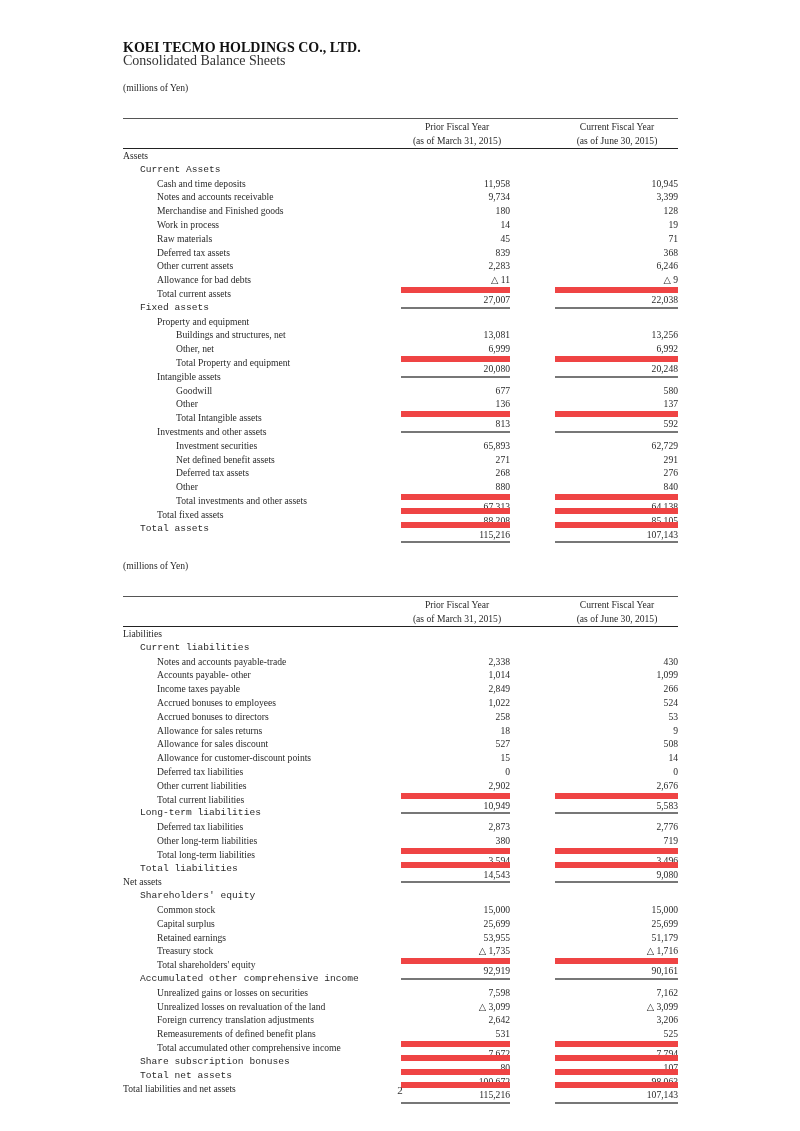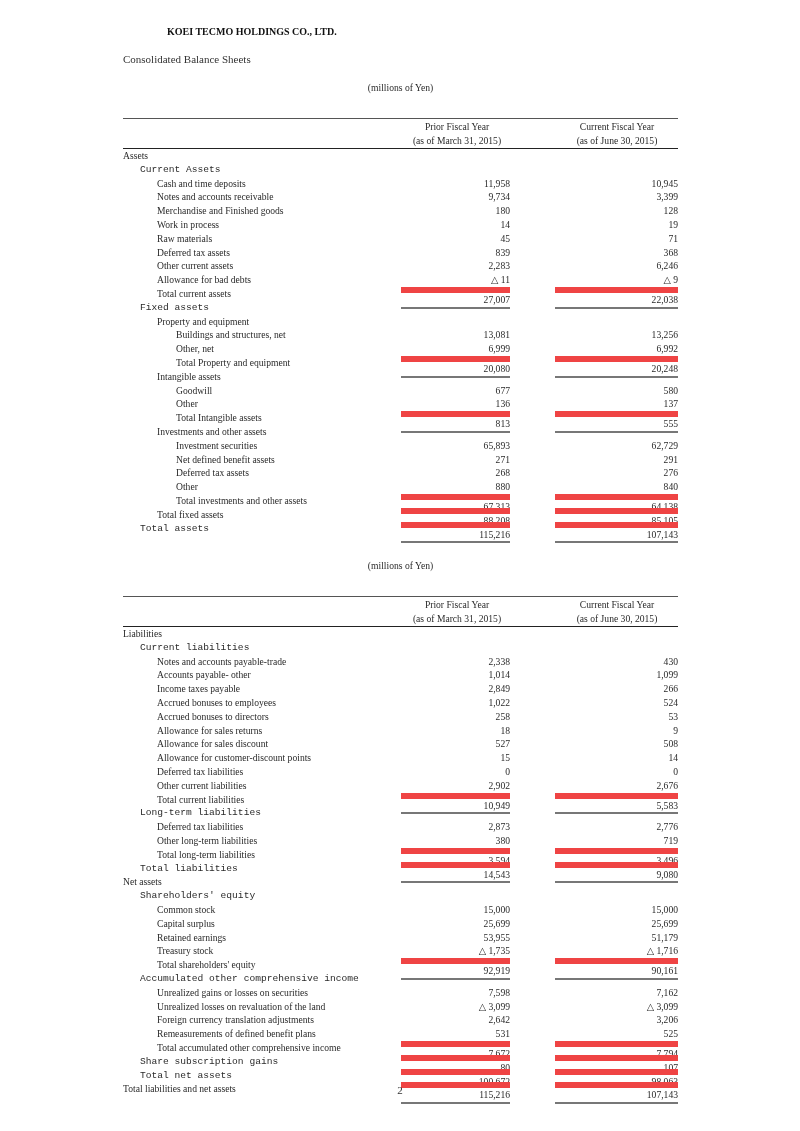--- a/index.html
+++ b/index.html
@@ -2,24 +2,24 @@
 <html><head>
   <meta charset="utf-8">
   <style>
     html, body { margin: 0; padding: 0; background: #ffffff; }
     body {
       width: 800px; height: 1131px; position: relative; overflow: hidden;
       font-family: "Liberation Serif", "DejaVu Serif", serif;
       color: #2a2a2a;
     }
     .page { position: absolute; left: 123px; top: 0; width: 555px; }
-    .company { position: absolute; top: 26px; left: 0; font-weight: bold; font-size: 10px; color: #111; margin-left: 44px; }
-    .doc-title { position: absolute; top: 53px; left: 0; font-size: 11px; color: #333; }
+    .company { position: absolute; top: 40px; left: 0; font-weight: bold; font-size: 14px; color: #111; }
+    .doc-title { position: absolute; top: 53px; left: 0; font-size: 14px; color: #333; }
     .sheet { position: absolute; left: 0; width: 555px; font-size: 9.6px; }
-    .units { text-align: center; height: 13px; line-height: 13px; }
+    .units { text-align: left; height: 13px; line-height: 13px; }
     .hdr { border-top: 1.6px solid #555; border-bottom: 1.6px solid #222; height: 29px; position: relative; margin-top: 24px; }
     .hdr .col { position: absolute; top: 1px; text-align: center; line-height: 13.5px; }
     .hdr .c1 { left: 270px; width: 128px; }
     .hdr .c2 { left: 432px; width: 124px; }
     .row { position: relative; height: 13.8px; line-height: 13.8px; }
     .row .lbl { position: absolute; left: 0; white-space: nowrap; }
     .row .v { position: absolute; text-align: right; white-space: nowrap; }
     .row .v1 { left: 278px; width: 109px; }
     .row .v2 { left: 432px; width: 123px; }
     .i0 { padding-left: 0; text-align: center; } .i1 { padding-left: 17px; font-family: Liberation Mono, monospace; } .i2 { padding-left: 34px; } .i3 { padding-left: 53px; }
@@ -128,21 +128,21 @@
           <span class="v v2">580</span>
         </div>
         <div class="row">
           <span class="lbl i3">Other</span>
           <span class="v v1">136</span>
           <span class="v v2">137</span>
         </div>
         <div class="row total dbl">
           <span class="lbl i3">Total Intangible assets</span>
           <span class="v v1">813</span>
-          <span class="v v2">555</span>
+          <span class="v v2">592</span>
         </div>
         <div class="row">
           <span class="lbl i2">Investments and other assets</span>
         </div>
         <div class="row">
           <span class="lbl i3">Investment securities</span>
           <span class="v v1">65,893</span>
           <span class="v v2">62,729</span>
         </div>
         <div class="row">
@@ -328,21 +328,21 @@
           <span class="lbl i2">Remeasurements of defined benefit plans</span>
           <span class="v v1">531</span>
           <span class="v v2">525</span>
         </div>
         <div class="row total">
           <span class="lbl i2">Total accumulated other comprehensive income</span>
           <span class="v v1">7,672</span>
           <span class="v v2">7,794</span>
         </div>
         <div class="row total">
-          <span class="lbl i1">Share subscription gains</span>
+          <span class="lbl i1">Share subscription bonuses</span>
           <span class="v v1">80</span>
           <span class="v v2">107</span>
         </div>
         <div class="row total">
           <span class="lbl i1">Total net assets</span>
           <span class="v v1">100,672</span>
           <span class="v v2">98,063</span>
         </div>
         <div class="row total dbl">
           <span class="lbl i0">Total liabilities and net assets</span>

